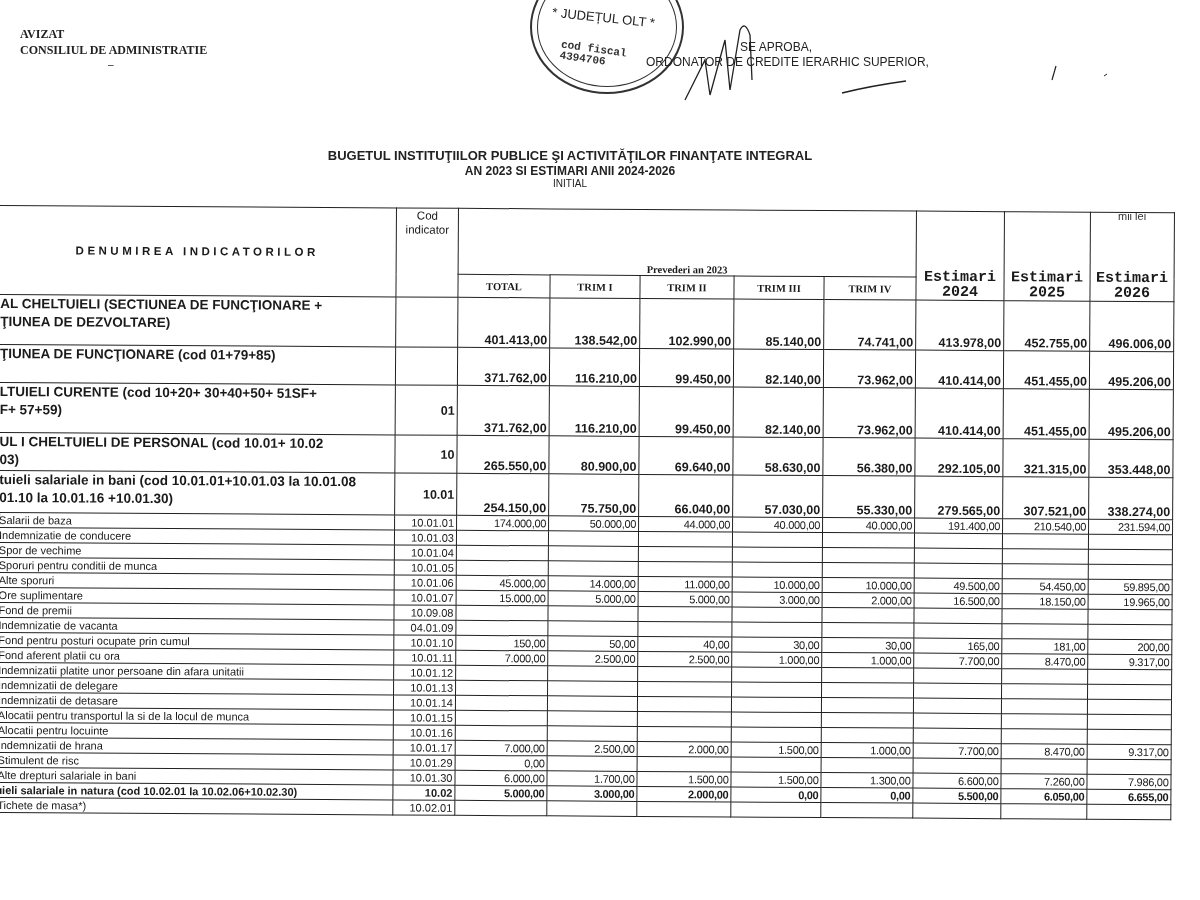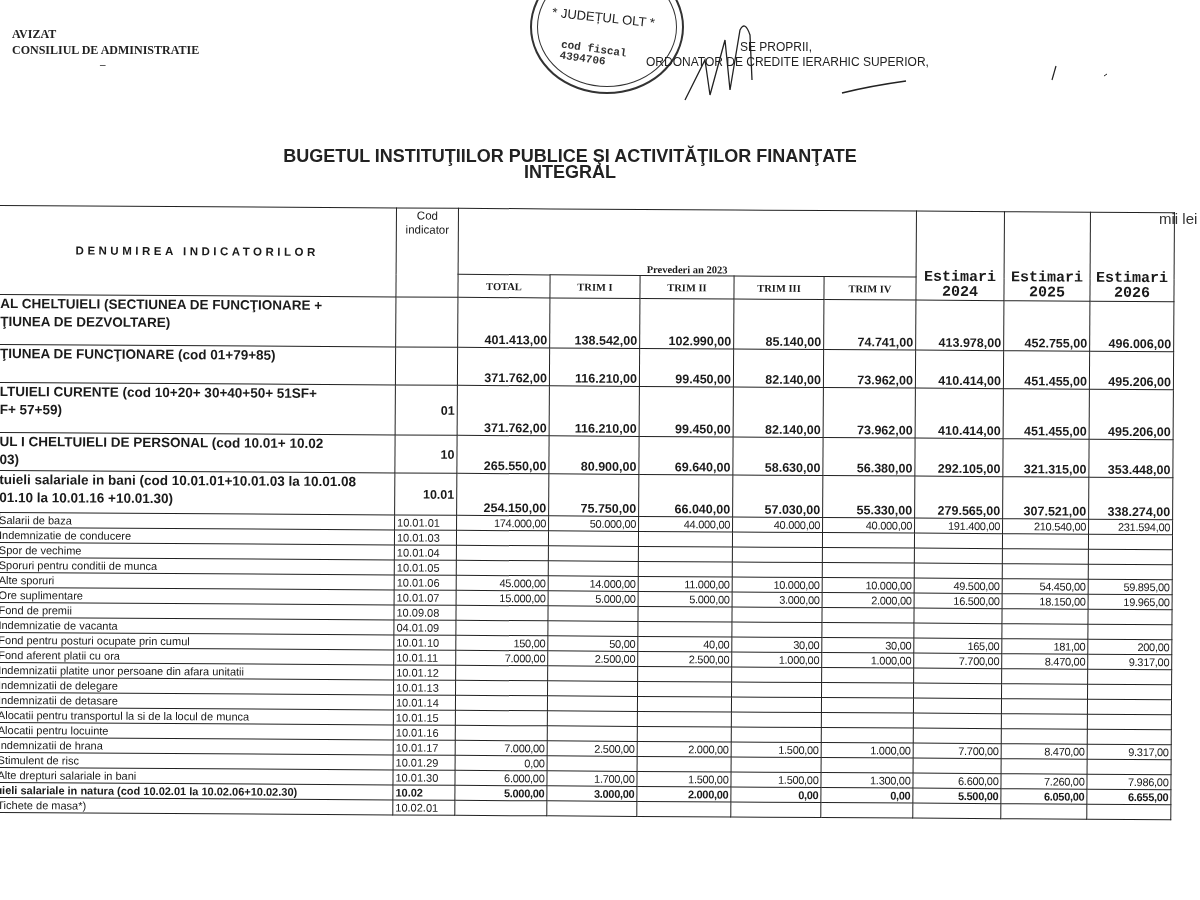--- a/index.html
+++ b/index.html
@@ -2,21 +2,21 @@
 <html><head>
   <meta charset="utf-8">
   <style>
     html, body { margin: 0; padding: 0; }
     body {
       width: 1200px; height: 900px; overflow: hidden; position: relative;
       background: #ffffff; color: #1a1a1a;
       font-family: "Liberation Sans", sans-serif;
     }
     .avizat {
-      position: absolute; left: 12px; top: 26px;
+      position: absolute; left: 20px; top: 26px;
       font-family: "Liberation Serif", serif; font-weight: bold;
       font-size: 12px; line-height: 16px; color: #222;
     }
     .avizat .dash { position: absolute; left: 88px; top: 30px; font-size: 11px; }
     .stamp {
       position: absolute; left: 530px; top: -40px; width: 150px; height: 130px;
       border: 2px solid #333; border-radius: 50%;
     }
     .stamp::after {
       content: ""; position: absolute; left: 5px; top: 5px; right: 5px; bottom: 5px;
@@ -34,25 +34,25 @@
     .approve {
       position: absolute; left: 646px; top: 40px; font-size: 12px; line-height: 15px;
       color: #222; text-align: center;
     }
     .approve .l1 { margin-left: 94px; display: block; text-align: left; }
     .sig { position: absolute; }
     .title {
       position: absolute; left: 270px; width: 600px; top: 148px; text-align: center;
       font-weight: bold; color: #222;
     }
-    .title .t1 { font-size: 18px; line-height: 16px; display: block; }
+    .title .t1 { font-size: 13px; line-height: 16px; display: block; }
     .title .t2 { font-size: 13.5px; line-height: 15px; display: block; }
     .title .t3 { font-size: 12px; line-height: 14px; display: block; }
     .title .t4 { font-size: 10px; line-height: 12px; font-weight: normal; display: block; }
-    .unit { position: absolute; left: 1118px; top: 210px; font-size: 15px; color: #333; margin-left: 41px; }
+    .unit { position: absolute; left: 1118px; top: 210px; font-size: 11px; color: #333; }
 
     table.budget {
       position: absolute; left: -2px; top: 205px;
       border-collapse: collapse; table-layout: fixed;
       transform: rotate(0.35deg); transform-origin: 0 0;
     }
     table.budget td, table.budget th {
       border: 1.3px solid #222; padding: 0 2px; overflow: hidden; white-space: nowrap;
     }
     th.hdr-name {
@@ -64,21 +64,21 @@
     th.hdr-sub { font-family: "Liberation Serif", serif; font-size: 10.5px; font-weight: bold; height: 20px; margin-left: 36px; }
     th.hdr-est { font-family: Liberation Mono, monospace; font-size: 15px; font-weight: bold; vertical-align: bottom; line-height: 15px; padding-bottom: 1px; border-radius: 14px; }
     td.name-big { font-weight: bold; font-size: 13.5px; line-height: 18px; vertical-align: top; padding-left: 0; }
     td.num-big { font-weight: bold; font-size: 12.5px; text-align: right; vertical-align: bottom; padding-right: 2px; }
     td.code-big { font-size: 12.5px; text-align: right; vertical-align: middle; font-weight: bold; }
     tr.detail td { height: 14px; font-size: 11px; line-height: 13px; }
     td.name-small { padding-left: 6px; position: relative; }
     td.name-small::before {
       content: ""; position: absolute; left: 2px; top: 0; bottom: 0; border-left: 1.3px solid #222;
     }
-    td.code-small { font-size: 12px; }
+    td.code-small { text-align: right; font-size: 12px; }
     td.num-small { text-align: right; font-size: 11px; letter-spacing: -0.3px; }
     tr.natura td.name-small { font-weight: bold; padding-left: 0; }
     tr.natura td.name-small::before { display: none; }
     tr.natura td.code-small { font-weight: bold; }
     tr.natura td.num-small { font-weight: bold; }
   </style>
 </head>
 <body>
 
 <div class="avizat">
@@ -100,26 +100,28 @@
 </svg>
 <svg class="sig" style="left:840px;top:78px" width="70" height="20" viewBox="0 0 70 20">
   <path d="M2 15 Q30 8 66 3" fill="none" stroke="#222" stroke-width="1.6"></path>
 </svg>
 <svg class="sig" style="left:1044px;top:62px" width="70" height="20" viewBox="0 0 70 20">
   <path d="M8 18 L12 4" fill="none" stroke="#222" stroke-width="1.2"></path>
   <path d="M60 14 L63 12" fill="none" stroke="#222" stroke-width="1"></path>
 </svg>
 
 <div class="approve">
-  <span class="l1">SE PROPRII,</span>
+  <span class="l1">SE APROBA,</span>
   <span>ORDONATOR DE CREDITE IERARHIC SUPERIOR,</span>
 </div>
 
 <div class="title">
   <span class="t1">BUGETUL INSTITUŢIILOR PUBLICE ŞI ACTIVITĂŢILOR FINANŢATE INTEGRAL</span>
+  <span class="t3">AN 2023 SI ESTIMARI ANII 2024-2026</span>
+  <span class="t4">INITIAL</span>
 </div>
 <div class="unit">mii lei</div>
 
 <table class="budget">
   <colgroup>
     <col style="width:398px">
       <col style="width:62px">
       <col style="width:92px">
       <col style="width:90px">
     <col style="width:94px">

